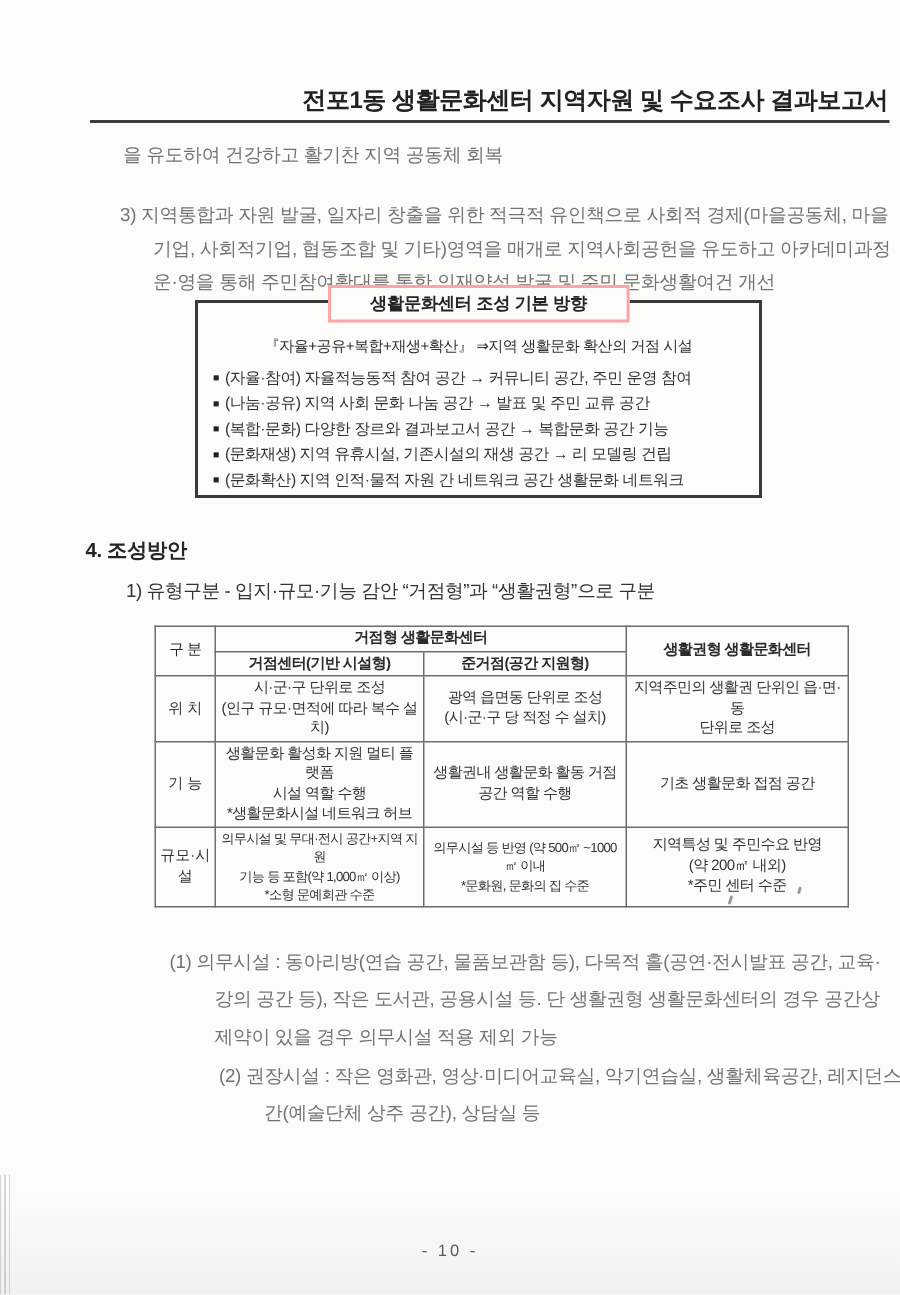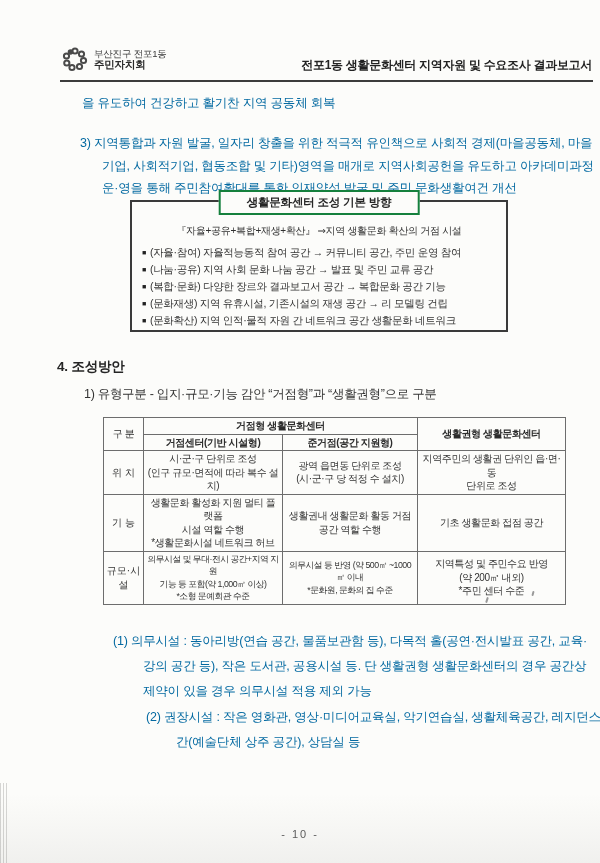--- a/index.html
+++ b/index.html
@@ -12,36 +12,36 @@
     position:relative;width:600px;height:863px;
     background:#fcfcfa;color:#2e2e2e;overflow:hidden;
   }
   
   .hdr-logo{position:absolute;top:46px;left:62px;display:flex;align-items:center;gap:6px;}
   .hdr-logo svg{display:block;}
   .hdr-logo-text{font-size:9.5px;line-height:11.5px;color:#3a3a3a;letter-spacing:-0.2px;}
   .hdr-logo-text .l2{font-weight:700;font-size:10.5px;color:#2b2b2b;}
   .hdr-title{
     position:absolute;top:57px;right:8px;
-    font-size:12px;font-weight:700;color:#222;letter-spacing:-0.3px;text-align:right;
+    font-size:16px;font-weight:700;color:#222;letter-spacing:-0.3px;text-align:right;
   }
   .hdr-rule{position:absolute;top:80px;left:60px;right:7px;height:2px;background:#3c3c3c;}
   
-  .para{position:absolute;color:#0369a1;letter-spacing:-0.2px;word-break:break-all;}
+  .para{position:absolute;color:#737373;letter-spacing:-0.2px;word-break:break-all;}
   .intro-line{top:95px;left:82px;font-size:12.5px;}
   .item3{top:132px;left:80px;width:514px;font-size:12.5px;line-height:22.5px;
          padding-left:22px;text-indent:-22px;box-sizing:border-box;}
   
   .dir-box{
     position:absolute;top:200px;left:130px;width:378px;height:132px;
     border:2px solid #3a3a3a;box-sizing:border-box;background:#fcfcfa;
   }
   .dir-box-title{
     position:absolute;top:-12px;left:50%;transform:translateX(-50%);
-    background:#fcfcfa;border:2px solid #15803d;
+    background:#fcfcfa;border:2px solid #fca5a5;
     padding:3px 26px;font-size:11.5px;font-weight:700;white-space:nowrap;color:#252525;
     letter-spacing:-0.2px;
   }
   .dir-box-sub{
     margin:22px 6px 4px 6px;text-align:center;
     font-size:10px;color:#2f2f2f;letter-spacing:-0.3px;
   }
   .dir-bullets{margin:6px 0 0 10px;padding:0;list-style:none;}
   .dir-bullets li{
     font-size:10.5px;line-height:17px;color:#333;letter-spacing:-0.3px;white-space:nowrap;
@@ -86,40 +86,20 @@
   .speck.s1{top:597px;left:486px;width:2px;height:6px;transform:rotate(18deg);}
   .speck.s2{top:591px;left:532px;width:2px;height:5px;transform:rotate(15deg);}
   .bottom-noise{position:absolute;left:0;bottom:0;width:100%;height:70px;
     background:linear-gradient(180deg,rgba(0,0,0,0) 0%,rgba(120,120,115,0.05) 60%,rgba(120,120,115,0.09) 100%);}
 </style>
 </head>
 <body>
 
 <div class="page">
 
-  <div class="hdr-logo">
-    <span>
-      <svg width="26" height="26" viewBox="0 0 26 26">
-        <g fill="none" stroke="#4a4a4a" stroke-width="2">
-          <circle cx="13" cy="5" r="2.6"></circle>
-          <circle cx="19.5" cy="8" r="2.6"></circle>
-          <circle cx="21.5" cy="14.5" r="2.6"></circle>
-          <circle cx="17.5" cy="20.5" r="2.6"></circle>
-          <circle cx="10" cy="21.5" r="2.6"></circle>
-          <circle cx="4.8" cy="17" r="2.6"></circle>
-          <circle cx="4.5" cy="10" r="2.6"></circle>
-          <circle cx="8.5" cy="6" r="1.8" fill="#4a4a4a"></circle>
-        </g>
-      </svg>
-    </span>
-    <span class="hdr-logo-text">
-      <span class="l1">부산진구 전포1동</span><br>
-      <span class="l2">주민자치회</span>
-    </span>
-  </div>
   <div class="hdr-title">전포1동 생활문화센터 지역자원 및 수요조사 결과보고서</div>
   <div class="hdr-rule"></div>
 
   <div class="para intro-line">을 유도하여 건강하고 활기찬 지역 공동체 회복</div>
   <div class="para item3">3) 지역통합과 자원 발굴, 일자리 창출을 위한 적극적 유인책으로 사회적 경제(마을공동체, 마을 기업, 사회적기업, 협동조합 및 기타)영역을 매개로 지역사회공헌을 유도하고 아카데미과정 운·영을 통해 주민참여확대를 통한 인재양성 발굴 및 주민 문화생활여건 개선</div>
 
   <div class="dir-box">
     <div class="dir-box-title">생활문화센터 조성 기본 방향</div>
     <div class="dir-box-sub">『자율+공유+복합+재생+확산』 ⇒지역 생활문화 확산의 거점 시설</div>
     <ul class="dir-bullets">

